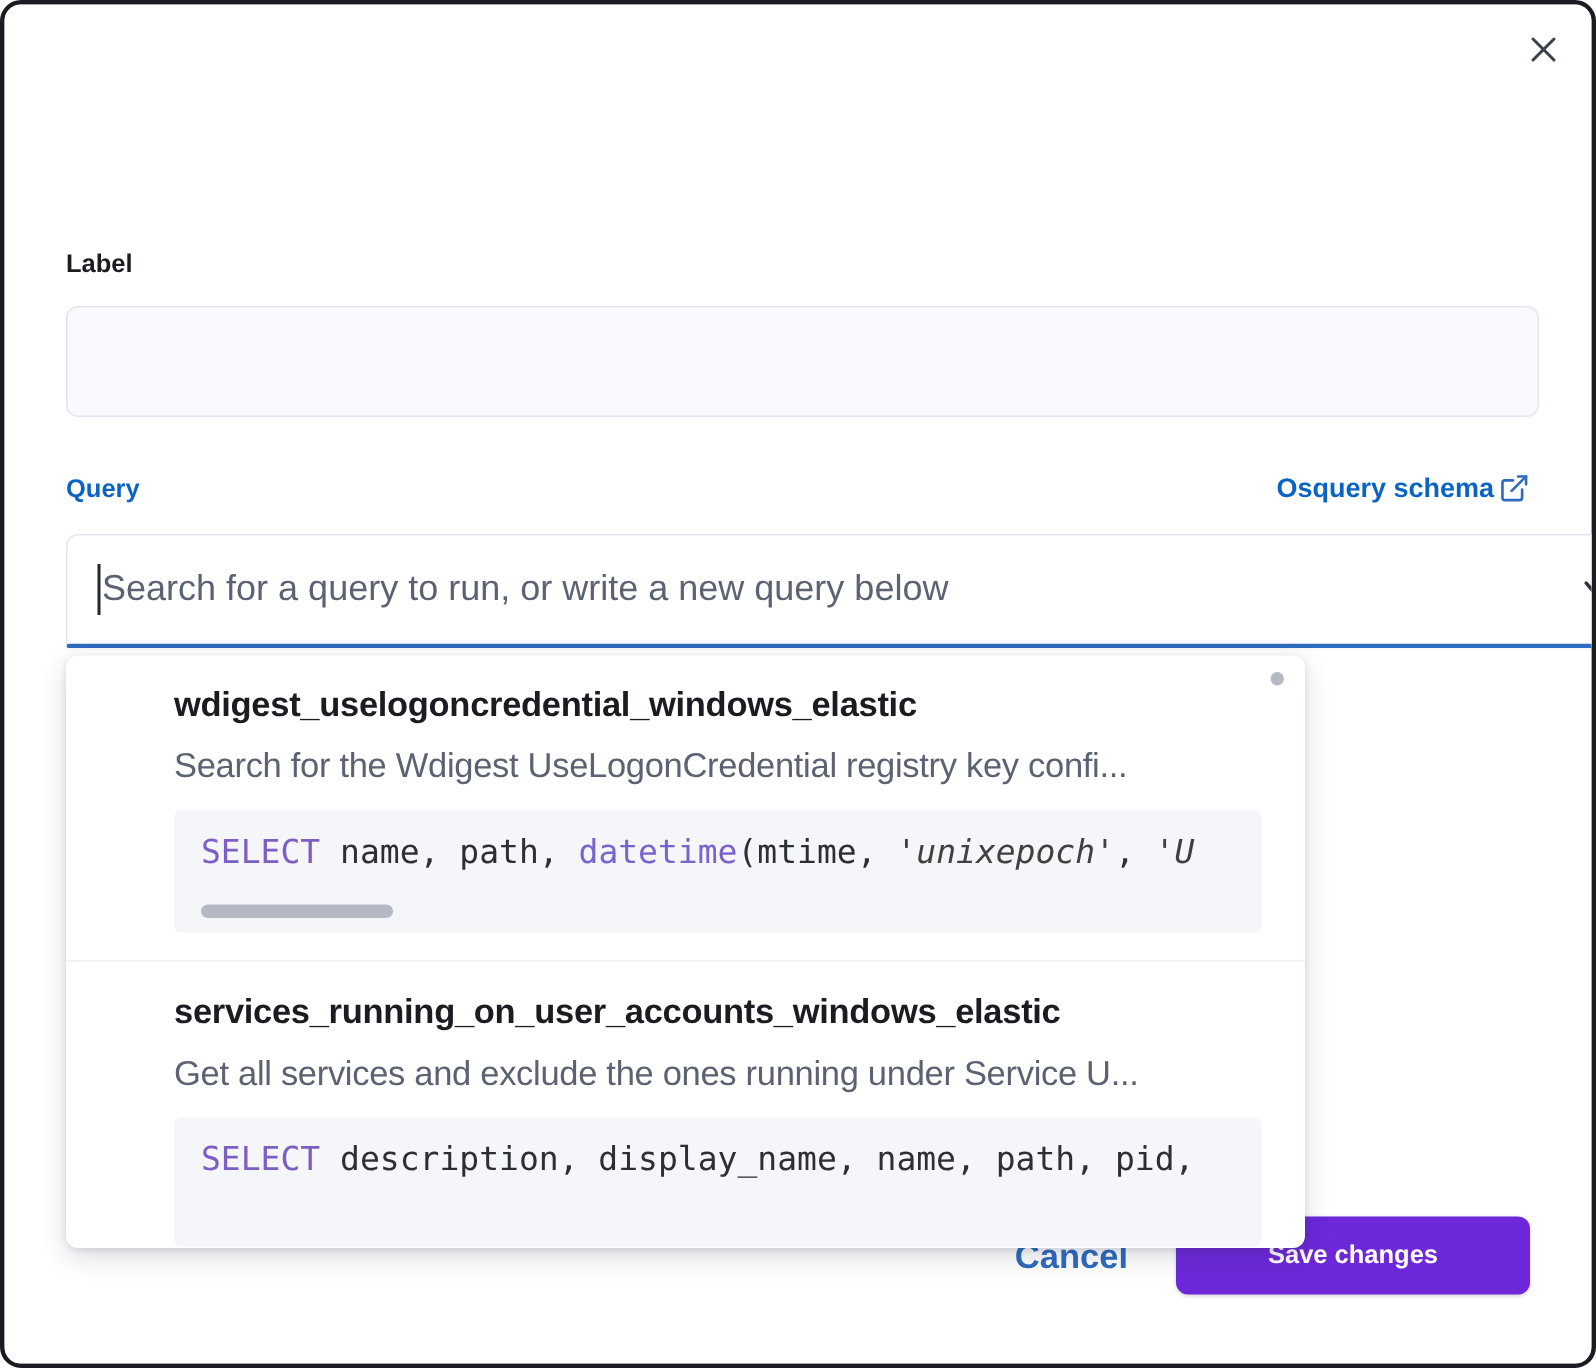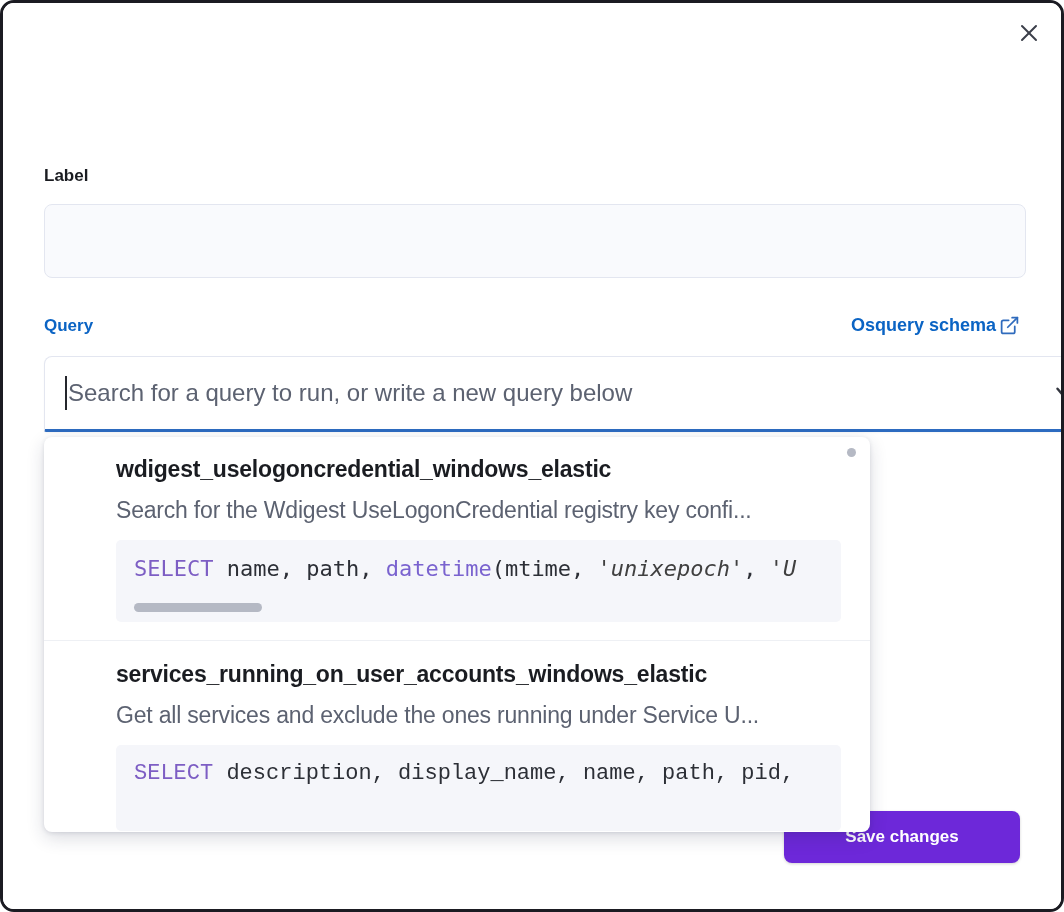--- a/index.html
+++ b/index.html
@@ -244,21 +244,21 @@
     font-family: "DejaVu Sans Mono", monospace;
     font-size: 22px;
     line-height: 1.35;
     color: #2c2f36;
     white-space: nowrap;
     overflow: hidden;
     position: relative;
     height: 82px;
     box-sizing: border-box;
   }
-  .code-block.tall { height: 86px; font-family: Liberation Mono, monospace; }
+  .code-block.tall { height: 86px; }
   .code-kw { color: #7d5ec4; }
   .code-fn { color: #7a63cf; }
   .code-str { color: #404040; font-style: italic; }
   .hscroll {
     position: absolute;
     left: 18px;
     bottom: 10px;
     width: 128px;
     height: 9px;
     border-radius: 5px;
@@ -303,20 +303,21 @@
       <button class="chev-btn">
         <span>
           <svg width="26" height="26" viewBox="0 0 24 24" fill="none" stroke="#33363f" stroke-width="2.2" stroke-linecap="round" stroke-linejoin="round">
             <polyline points="6 9 12 16 18 9"></polyline>
           </svg>
         </span>
       </button>
     </div>
 
     <div class="footer">
+      <button class="btn-cancel">Cancel</button>
       <button class="btn-save">Save changes</button>
     </div>
 
     <div class="dropdown">
       <span class="dropdown-scrolldot"></span>
 
       <div class="option">
         <div class="option-title">wdigest_uselogoncredential_windows_elastic</div>
         <div class="option-desc">Search for the Wdigest UseLogonCredential registry key confi...</div>
         <div class="code-block">

